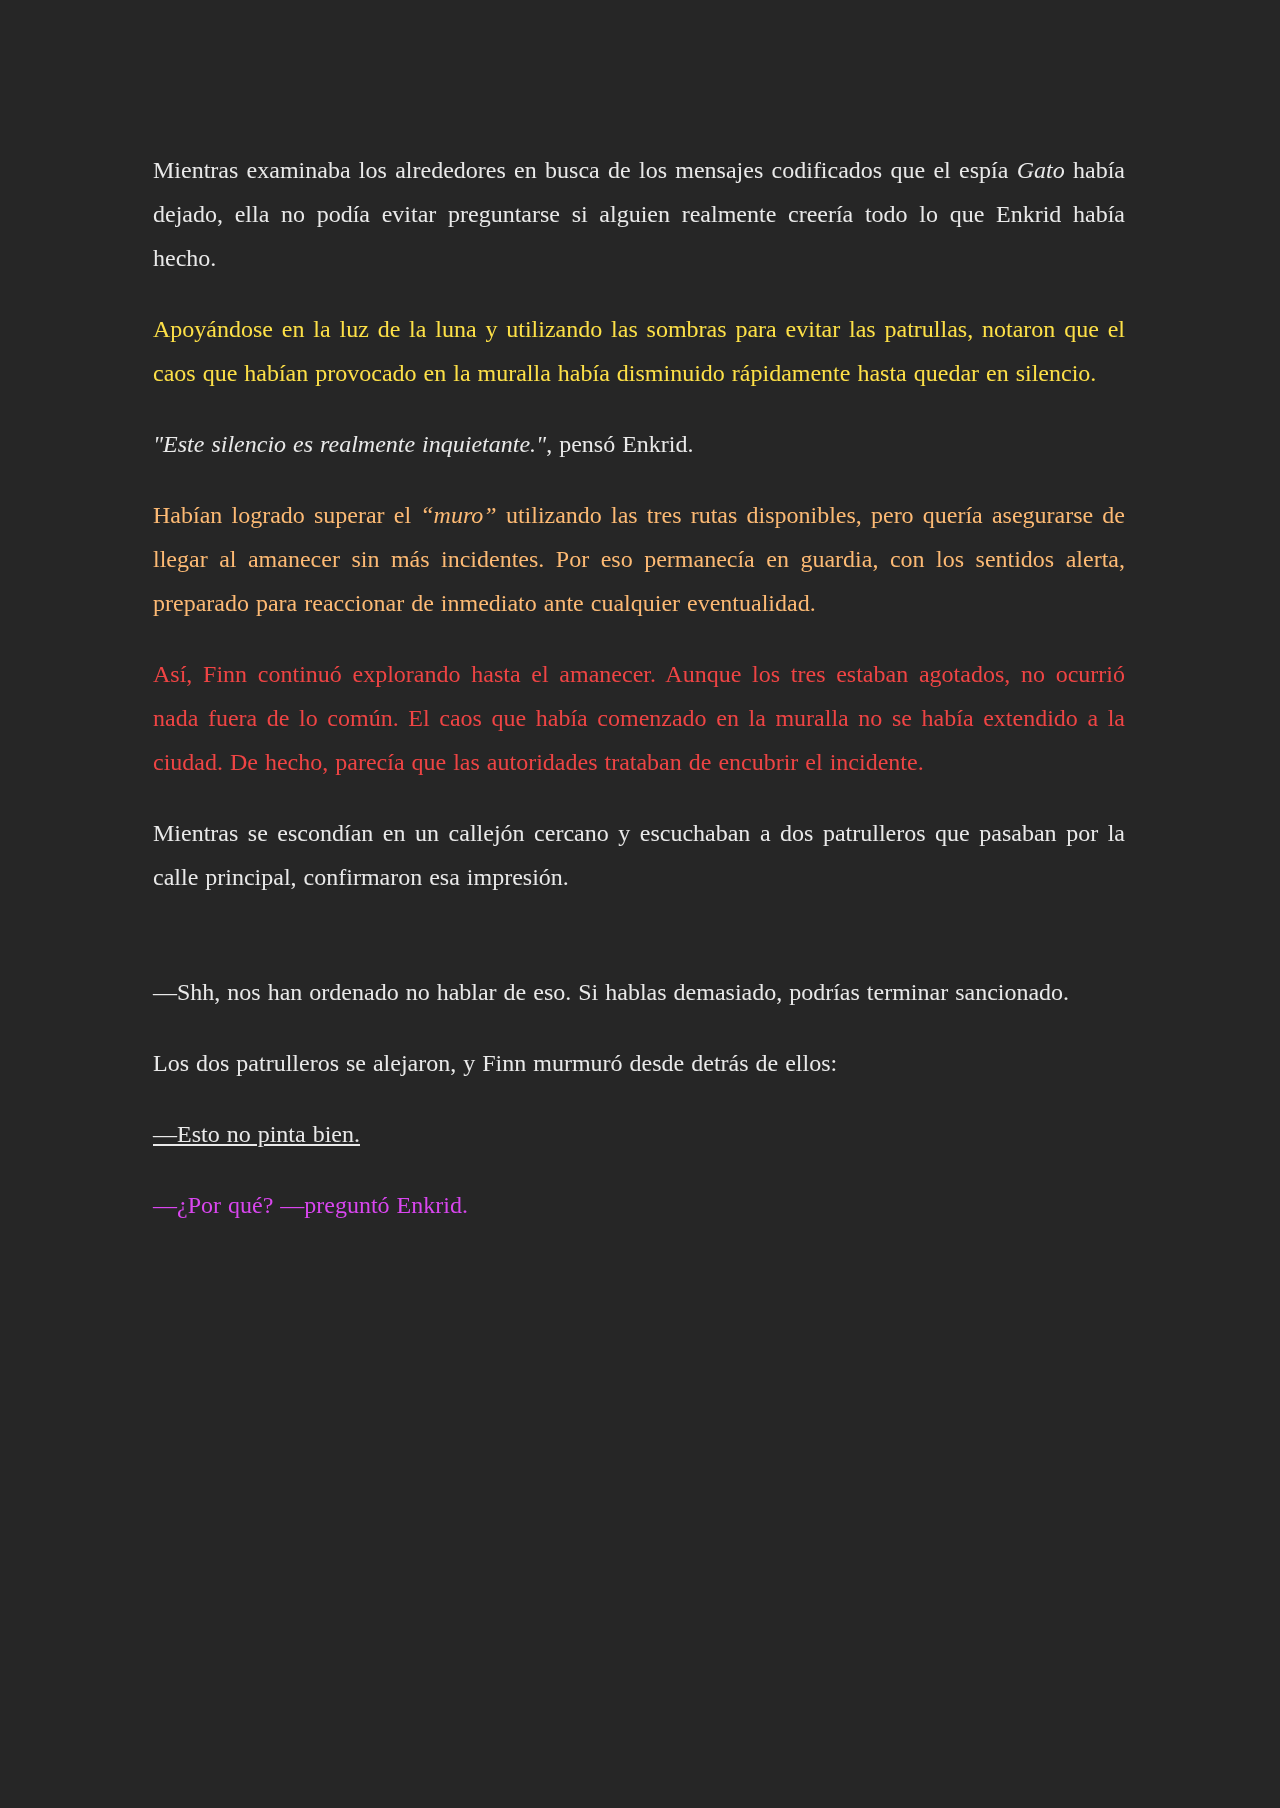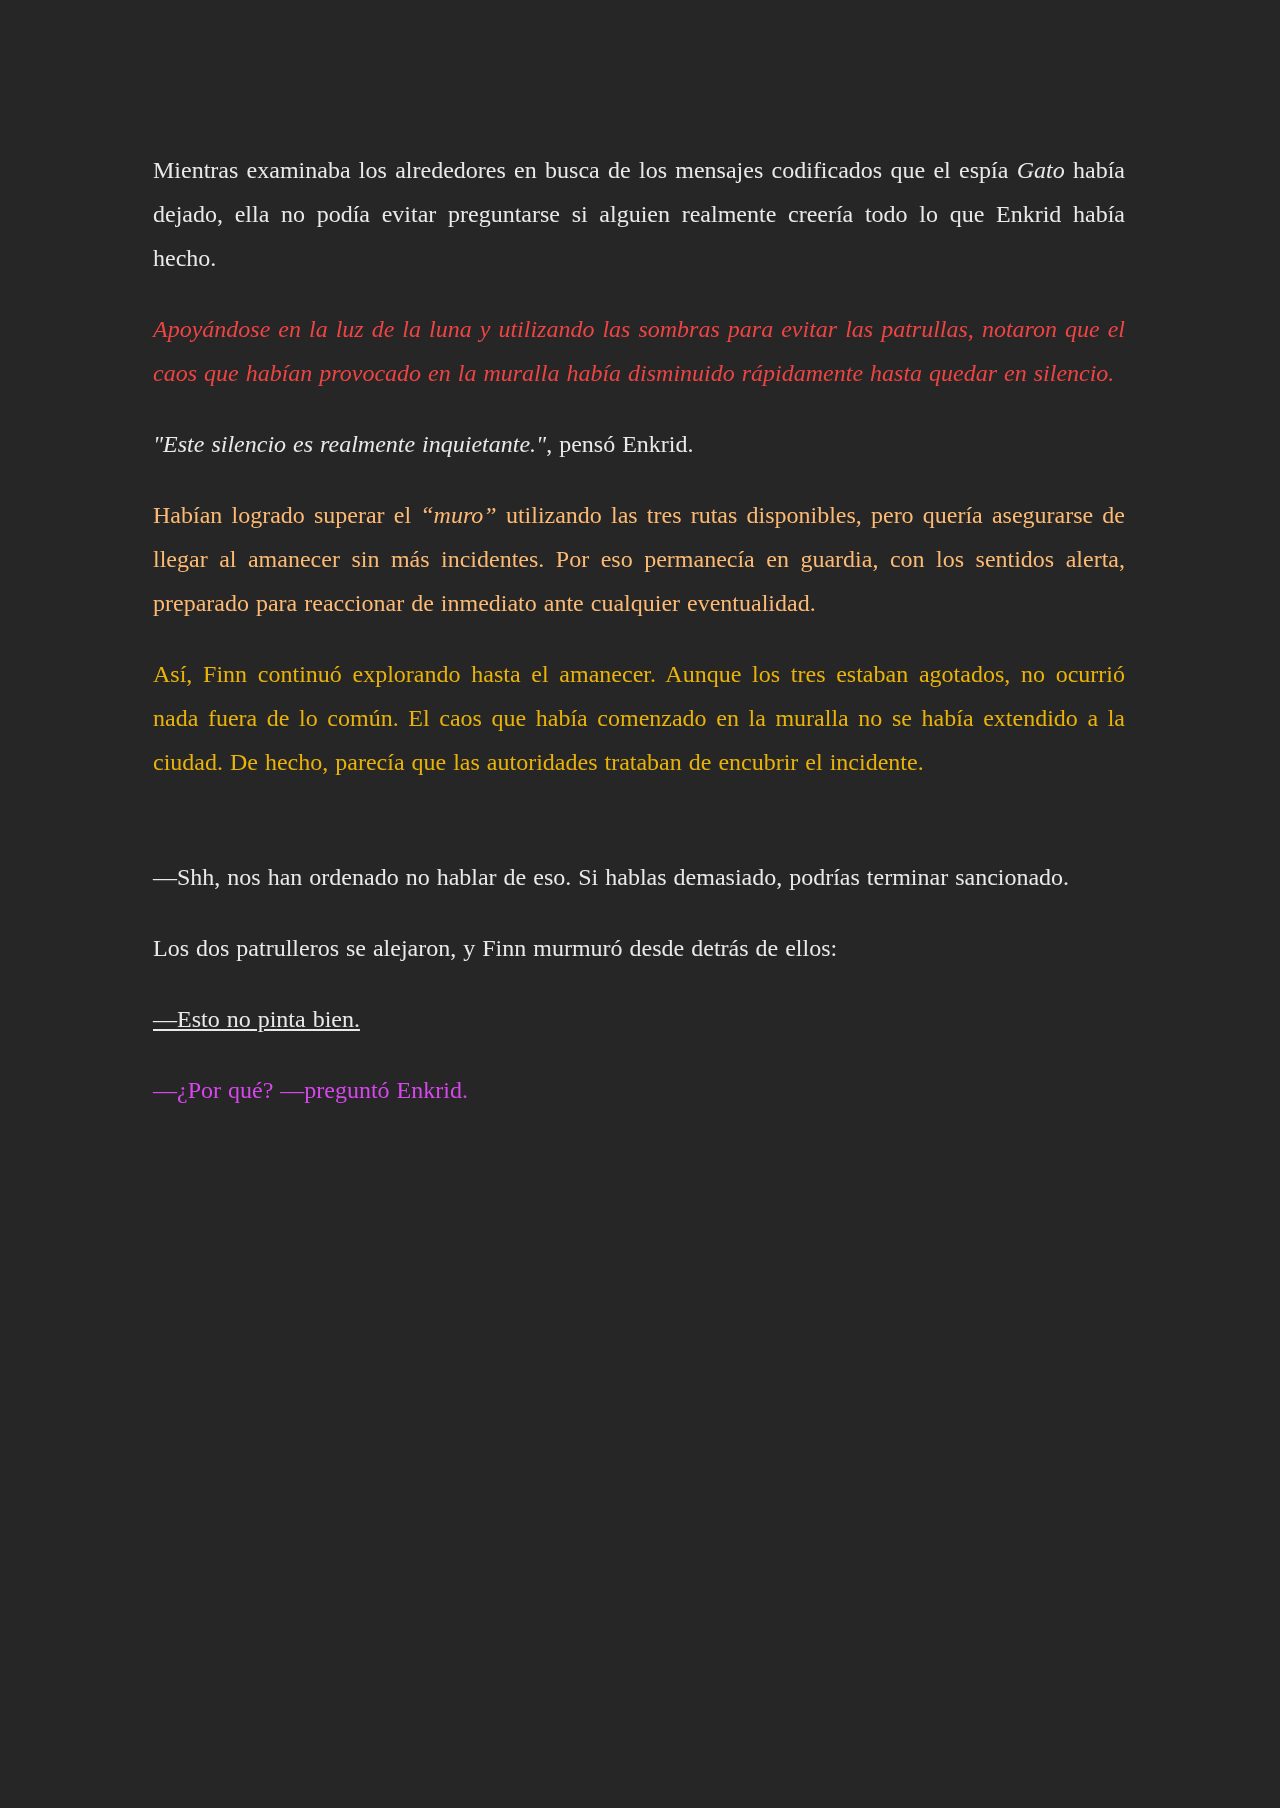--- a/index.html
+++ b/index.html
@@ -33,21 +33,22 @@
   }
   .reader-page em {
     font-style: italic;
   }
 </style>
 </head>
 <body style="background: rgb(38, 38, 38);">
 
 <div class="reader-page">
     <p style="color: rgb(233, 233, 233);"><span>Mientras examinaba los alrededores en busca de los mensajes codificados que el espía </span><em>Gato</em><span> había dejado, ella no podía evitar preguntarse si alguien realmente creería todo lo que Enkrid había hecho.</span></p>
-    <p style="color: #ef4444; font-style: italic;"><span>Apoyándose en la luz de la luna y utilizando las sombras para evitar las patrullas, notaron que el caos que habían provocado en la muralla había disminuido rápidamente hasta quedar en silencio.</span></p>
+    <p style="color: #fde047;"><span>Apoyándose en la luz de la luna y utilizando las sombras para evitar las patrullas, notaron que el caos que habían provocado en la muralla había disminuido rápidamente hasta quedar en silencio.</span></p>
     <p style="color: rgb(233, 233, 233);"><em>"Este silencio es realmente inquietante."</em><span>, pensó Enkrid.</span></p>
     <p style="color: #fdba74;"><span>Habían logrado superar el </span><em>“muro”</em><span> utilizando las tres rutas disponibles, pero quería asegurarse de llegar al amanecer sin más incidentes. Por eso permanecía en guardia, con los sentidos alerta, preparado para reaccionar de inmediato ante cualquier eventualidad.</span></p>
-    <p style="color: #eab308;"><span>Así, Finn continuó explorando hasta el amanecer. Aunque los tres estaban agotados, no ocurrió nada fuera de lo común. El caos que había comenzado en la muralla no se había extendido a la ciudad. De hecho, parecía que las autoridades trataban de encubrir el incidente.</span></p>
+    <p style="color: #ef4444;"><span>Así, Finn continuó explorando hasta el amanecer. Aunque los tres estaban agotados, no ocurrió nada fuera de lo común. El caos que había comenzado en la muralla no se había extendido a la ciudad. De hecho, parecía que las autoridades trataban de encubrir el incidente.</span></p>
+    <p style="color: rgb(233, 233, 233);"><span>Mientras se escondían en un callejón cercano y escuchaban a dos patrulleros que pasaban por la calle principal, confirmaron esa impresión.</span></p>
     <p style="color: rgb(233, 233, 233);"><br><span>—Shh, nos han ordenado no hablar de eso. Si hablas demasiado, podrías terminar sancionado.</span></p>
     <p style="color: rgb(233, 233, 233);"><span>Los dos patrulleros se alejaron, y Finn murmuró desde detrás de ellos:</span></p>
     <p style="color: rgb(233, 233, 233); text-decoration: underline;"><span>—Esto no pinta bien.</span></p>
     <p style="color: #d946ef;"><span>—¿Por qué? —preguntó Enkrid.</span></p>
   </div>
 
 </body></html>

